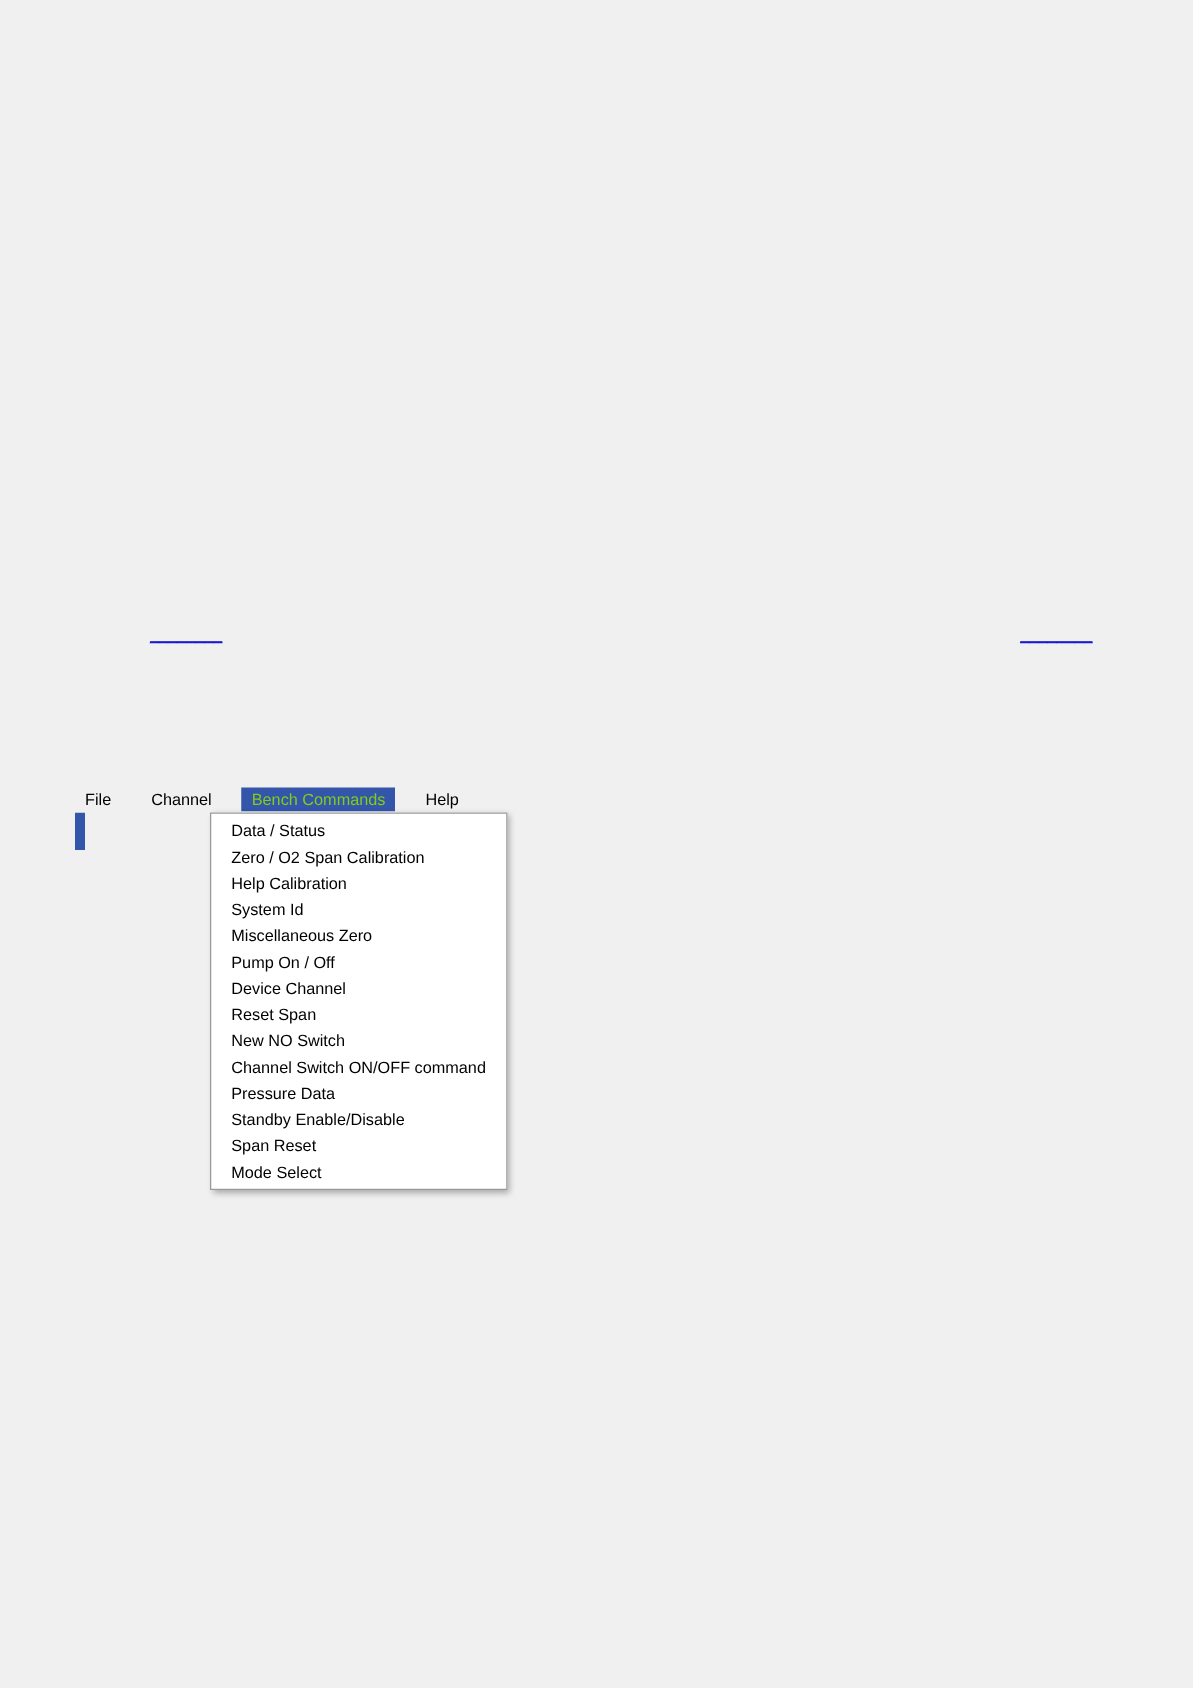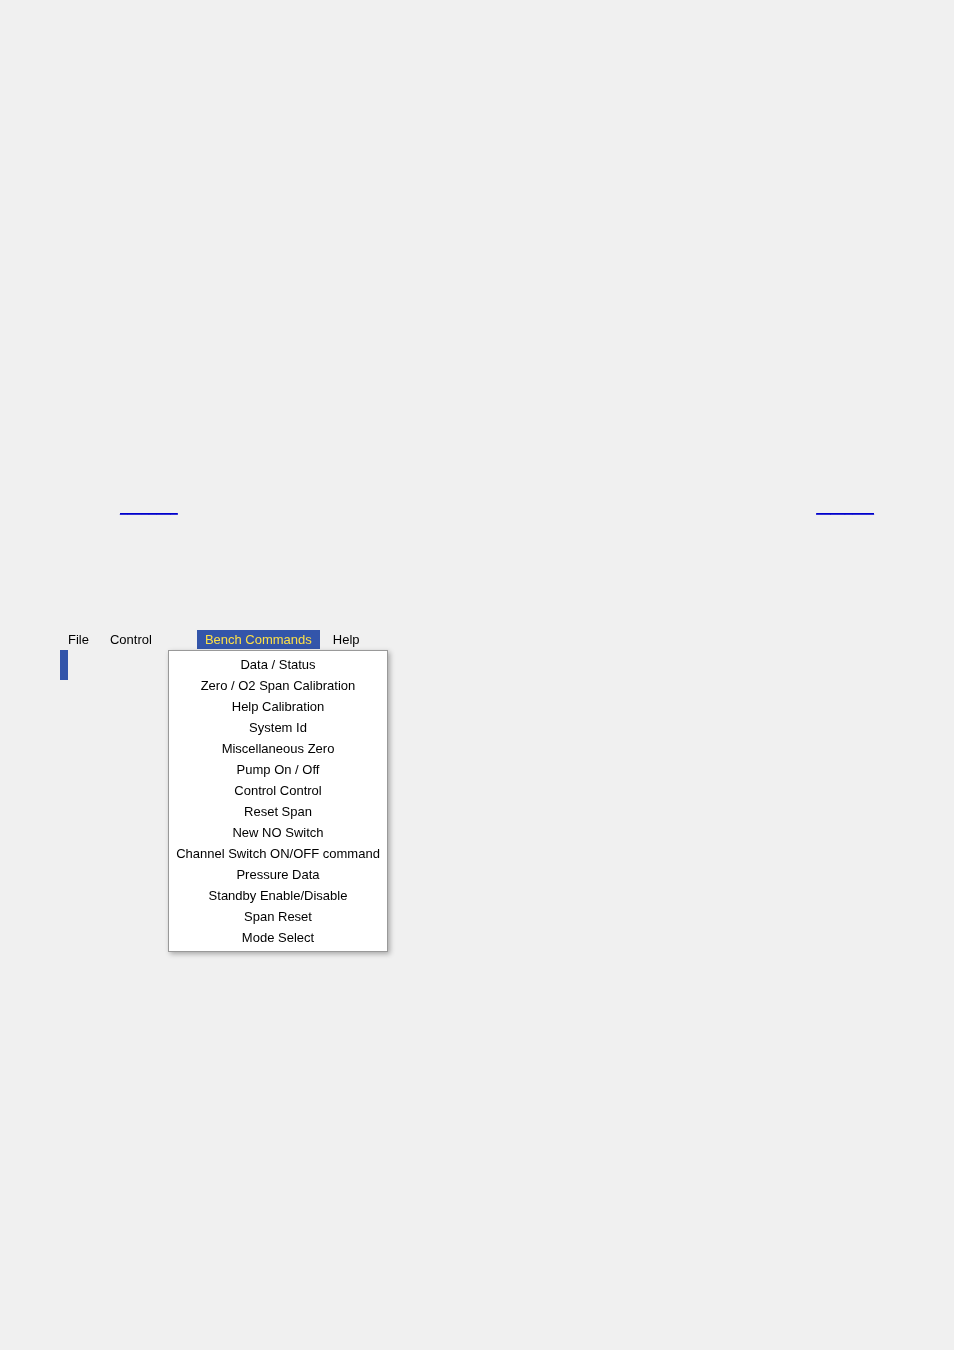--- a/index.html
+++ b/index.html
@@ -20,60 +20,58 @@
     }
 
     .menubar {
       position: absolute;
       top: 628px;
       left: 60px;
       display: flex;
       align-items: center;
       background-color: #f0f0f0;
       height: 22px;
-      gap: 5px;
+      gap: 16px;
       z-index: 10;
     }
 
     .menu-item {
       padding: 2px 8px;
       cursor: pointer;
       font-size: 13px;
       color: #000;
       white-space: nowrap;
     }
 
     .menu-item.active {
       background-color: #3355aa;
-      color: #fde047;
-      margin-left: 32px;
+      color: #84cc16;
     }
 
     .dropdown-container {
       position: absolute;
       top: 650px;
       left: 168px;
       z-index: 100;
     }
 
     .dropdown-menu {
       background-color: #fff;
       border: 1px solid #999;
       box-shadow: 2px 2px 5px rgba(0,0,0,0.3);
       min-width: 220px;
       padding: 3px 0;
     }
 
     .dropdown-item {
-      padding: 3px 3px;
+      padding: 3px 16px;
       cursor: pointer;
       font-size: 13px;
       color: #000;
       white-space: nowrap;
-      text-align: center;
     }
 
     .blue-sidebar {
       position: absolute;
       top: 650px;
       left: 60px;
       width: 8px;
       height: 30px;
       background-color: #3355aa;
     }
@@ -97,36 +95,36 @@
       text-decoration: underline;
       font-size: 13px;
       cursor: pointer;
     }
   </style>
 </head>
 <body>
 
 <div class="menubar">
   <div class="menu-item">File</div>
-  <div class="menu-item">Control</div>
+  <div class="menu-item">Channel</div>
   <div class="menu-item active">Bench Commands</div>
   <div class="menu-item">Help</div>
 </div>
 
 <div class="blue-sidebar"></div>
 
 <div class="dropdown-container">
   <div class="dropdown-menu">
     <div class="dropdown-item">Data / Status</div>
     <div class="dropdown-item">Zero / O2 Span Calibration</div>
     <div class="dropdown-item">Help Calibration</div>
     <div class="dropdown-item">System Id</div>
     <div class="dropdown-item">Miscellaneous Zero</div>
     <div class="dropdown-item">Pump On / Off</div>
-    <div class="dropdown-item">Control Control</div>
+    <div class="dropdown-item">Device Channel</div>
     <div class="dropdown-item">Reset Span</div>
     <div class="dropdown-item">New NO Switch</div>
     <div class="dropdown-item">Channel Switch ON/OFF command</div>
     <div class="dropdown-item">Pressure Data</div>
     <div class="dropdown-item">Standby Enable/Disable</div>
     <div class="dropdown-item">Span Reset</div>
     <div class="dropdown-item">Mode Select</div>
   </div>
 </div>
 

